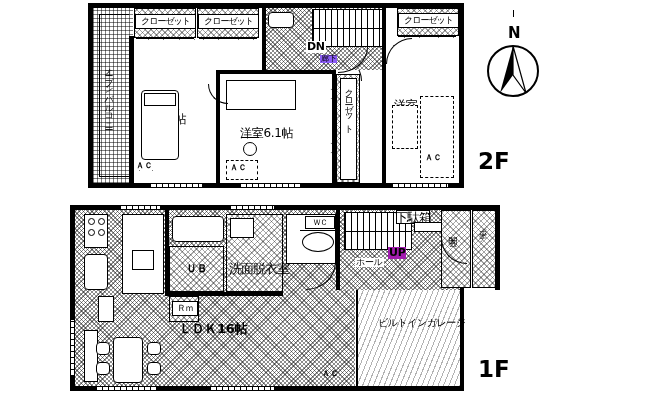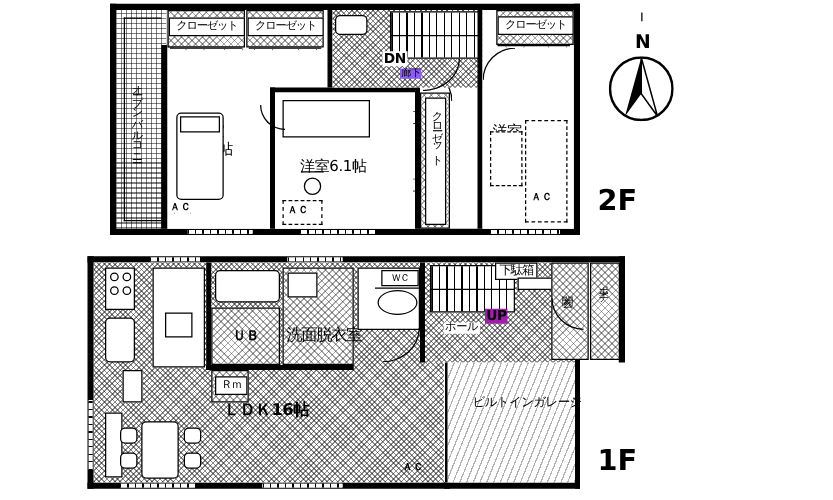--- a/index.html
+++ b/index.html
@@ -254,21 +254,21 @@
     </div>
 
     <div class="wall" style="left:336px;top:10px;width:4px;height:80px;"></div>
     <div class="abs noise" style="left:340px;top:10px;width:120px;height:80px;"></div>
     <div class="abs stairtex" style="left:344px;top:12px;width:68px;height:38px;border:1px solid #000;box-sizing:border-box;"></div>
     <div class="thin" style="left:344px;top:31px;width:68px;height:1px;"></div>
     <div class="lbl" style="left:388px;top:47px;font-size:11px;font-weight:700;background:#a21caf;padding:0 1px;">UP</div>
     <div class="lbl" style="left:355px;top:58px;font-size:9px;background:#fff;padding:0 1px;">ホール</div>
     <div class="swing br" style="left:306px;top:62px;width:30px;height:28px;"></div>
 
-    <div class="lbl-box" style="left:396px;top:10px;width:32px;height:12px;font-size:10px;">
+    <div class="lbl-box" style="left:396px;top:10px;width:32px;height:12px;font-size:13px;">
       <span>下駄箱</span>
     </div>
     <div class="fur" style="left:414px;top:22px;width:32px;height:10px;"></div>
 
     <div class="abs noise-lt" style="left:441px;top:10px;width:30px;height:78px;border:1px solid #000;box-sizing:border-box;"></div>
     <div class="vtext" style="left:448px;top:30px;font-size:9px;">玄関</div>
     <div class="abs noise-lt" style="left:472px;top:10px;width:24px;height:78px;border:1px solid #000;box-sizing:border-box;"></div>
     <div class="vtext" style="left:478px;top:22px;font-size:8px;">ポーチ</div>
     <div class="swing bl" style="left:441px;top:38px;width:26px;height:26px;"></div>
 

